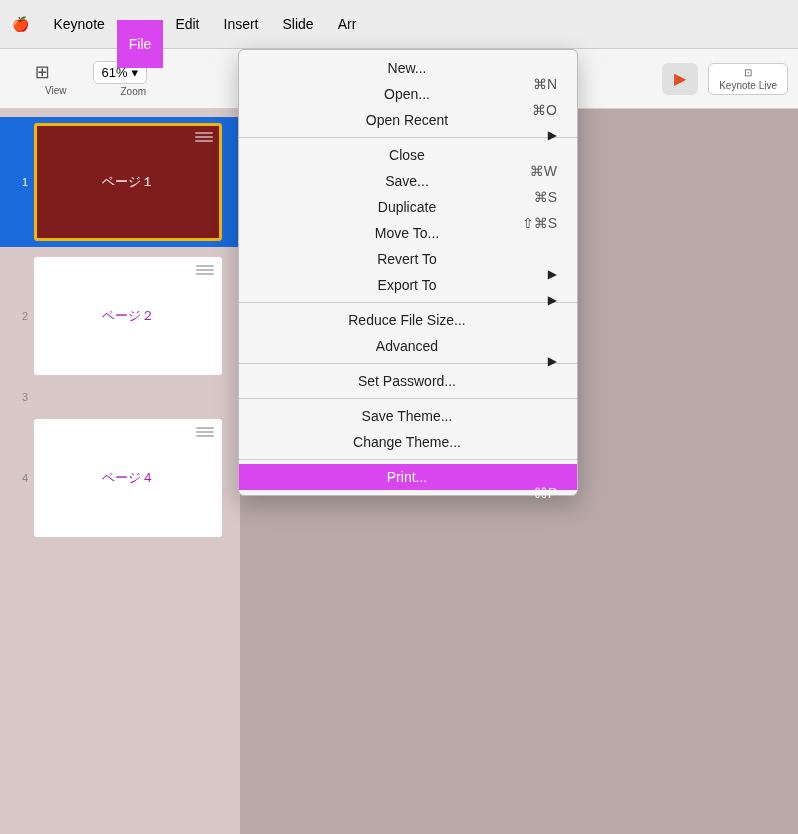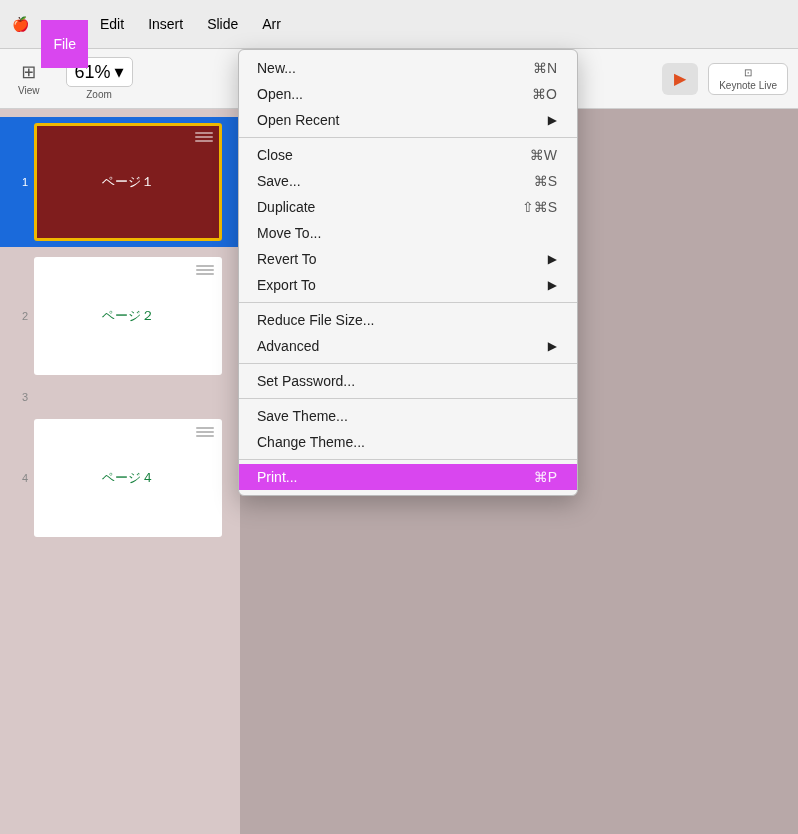--- a/index.html
+++ b/index.html
@@ -59,29 +59,30 @@
       border-radius: 5px;
       cursor: pointer;
     }
     .toolbar-btn-icon {
       font-size: 18px;
       color: #555;
     }
     .toolbar-btn-label {
       font-size: 10px;
       color: #555;
+      margin-left: 27px;
     }
     .toolbar-zoom {
       display: flex;
       align-items: center;
       border: 1px solid #ccc;
       border-radius: 5px;
       background: white;
       padding: 3px 8px;
-      font-size: 18px;
+      font-size: 13px;
       gap: 4px;
     }
     .toolbar-right {
       margin-left: auto;
       display: flex;
       align-items: center;
       gap: 10px;
     }
     .play-btn {
       width: 36px;
@@ -138,21 +139,21 @@
     .slide-thumb {
       width: 188px;
       height: 118px;
       background: white;
       border: 2px solid transparent;
       border-radius: 3px;
       display: flex;
       align-items: center;
       justify-content: center;
       font-size: 13px;
-      color: #15803d;
+      color: #a21caf;
       position: relative;
       flex-shrink: 0;
     }
     .slide-item.selected .slide-thumb {
       border: 3px solid #f0b800;
       background: #7f1d1d;
       color: white;
     }
     .slide-item.selected {
       background: #1a6adb;
@@ -204,20 +205,21 @@
     .menu-item {
       display: flex;
       align-items: center;
       justify-content: space-between;
       padding: 5px 20px 5px 18px;
       font-size: 14px;
       color: #222;
       cursor: pointer;
       white-space: nowrap;
       height: 26px;
+      flex-direction: column;
     }
     .menu-item.highlighted {
       background: #d946ef;
       color: white;
     }
     .menu-separator {
       height: 1px;
       background: #ccc;
       margin: 4px 0;
     }
@@ -237,20 +239,23 @@
       font-size: 12px;
     }
   </style>
 </head>
 <body>
 
 <div class="menubar">
   <div class="menubar-item">
     <span>🍎</span>
   </div>
+  <div class="menubar-item">
+    <span>Keynote</span>
+  </div>
   <div class="menubar-item highlighted">
     <span>File</span>
   </div>
   <div class="menubar-item">
     <span>Edit</span>
   </div>
   <div class="menubar-item">
     <span>Insert</span>
   </div>
   <div class="menubar-item">

